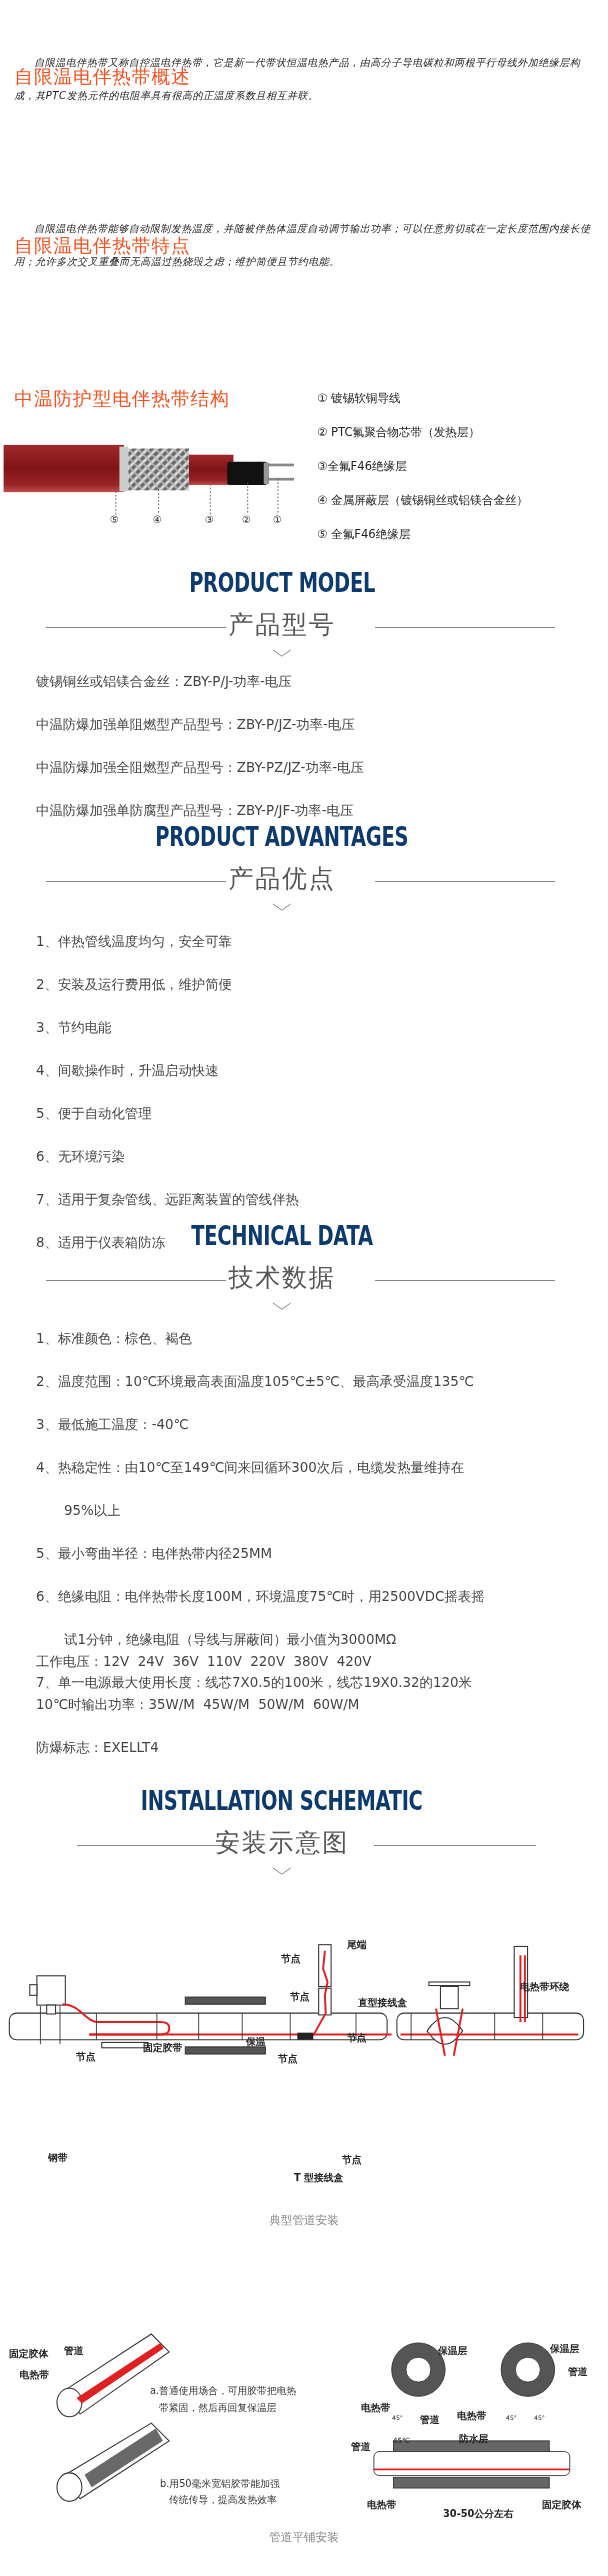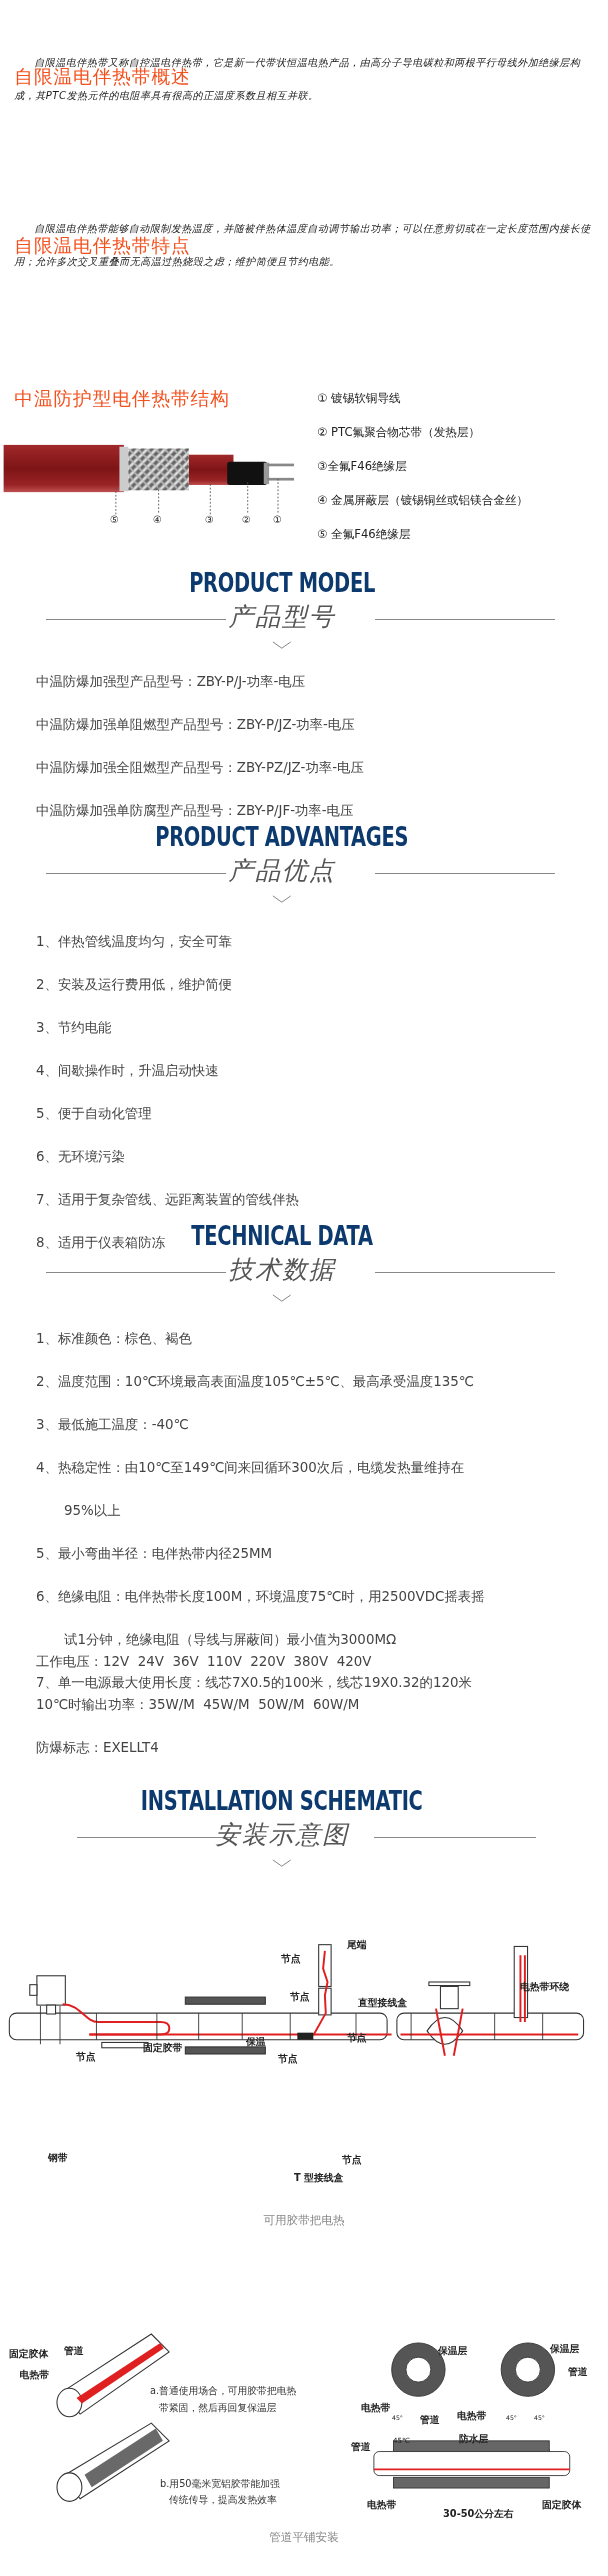--- a/index.html
+++ b/index.html
@@ -13,21 +13,21 @@
   .para { position: absolute; left: 14.3px; width: 583px; font-size: 10px; line-height: 33px; color: #1a1a1a; text-indent: 2em; letter-spacing: 0.5px; font-style: italic; }
 
   
   .cable-wrap { position: absolute; left: 0; top: 436px; width: 303px; height: 98px; }
   .cable-legend { position: absolute; left: 317px; top: 389px; font-size: 11.6px; color: #222; }
   .cable-legend div { height: 34px; line-height: 18px; }
 
   
   .head { position: absolute; left: 0; width: 564px; text-align: center; }
   .head .en { font-family: "DejaVu Sans", "Liberation Sans", sans-serif; font-weight: bold; color: #0c3a6e; font-size: 27px; letter-spacing: -0.4px; transform: scaleX(0.72); display: inline-block; }
-  .head .cn-row { position: relative; height: 36px; margin-top: 2px; font-style: italic; }
+  .head .cn-row { position: relative; height: 36px; margin-top: 10px; }
   .head .cn { position: absolute; left: 0; right: 0; top: 0; text-align: center; font-size: 25px; color: #555; font-weight: 200; letter-spacing: 1.8px; }
   .head .line { position: absolute; top: 18.7px; height: 0.9px; background: #888; }
   .head .chev { margin: 5.3px auto 0; width: 19.6px; height: 9px; }
 
   .list { position: absolute; left: 36px; font-size: 13.4px; color: #444; }
   .list div { height: 43px; line-height: 27px; }
 
   .models { position: absolute; left: 36px; font-size: 13.4px; color: #444; }
   .models div { height: 43px; line-height: 27px; }
 
@@ -106,21 +106,21 @@
     <div class="line" style="left:46px;width:180px;"></div>
     <div class="cn">产品型号</div>
     <div class="line" style="left:375px;width:180px;"></div>
   </div>
   <svg class="chev" viewBox="0 0 22 10">
       <path d="M1 1 L11 8 L21 1" stroke="#777" fill="none" stroke-width="1"></path>
     </svg>
 </div>
 
 <div class="models" style="top:668px;">
-  <div>中温防爆加强型产品型号：ZBY-P/J-功率-电压</div>
+  <div>镀锡铜丝或铝镁合金丝：ZBY-P/J-功率-电压</div>
   <div>中温防爆加强单阻燃型产品型号：ZBY-P/JZ-功率-电压</div>
   <div>中温防爆加强全阻燃型产品型号：ZBY-PZ/JZ-功率-电压</div>
   <div>中温防爆加强单防腐型产品型号：ZBY-P/JF-功率-电压</div>
 </div>
 
 <div class="head" style="top:821px;">
   <div class="en">PRODUCT ADVANTAGES</div>
   <div class="cn-row">
     <div class="line" style="left:46px;width:180px;"></div>
     <div class="cn">产品优点</div>
@@ -232,21 +232,21 @@
   <div class="diag-label" style="left:347px;top:90px;">节点</div>
   <div class="diag-label" style="left:520px;top:39px;">电热带环绕</div>
   <div class="diag-label" style="left:143px;top:100px;">固定胶带</div>
   <div class="diag-label" style="left:246px;top:94px;">保温</div>
   <div class="diag-label" style="left:76px;top:109px;">节点</div>
   <div class="diag-label" style="left:278px;top:111px;">节点</div>
   <div class="diag-label" style="left:48px;top:210px;">钢带</div>
   <div class="diag-label" style="left:342px;top:212px;">节点</div>
   <div class="diag-label" style="left:294px;top:230px;">T 型接线盒</div>
 </div>
-<div class="caption" style="top:2213px;">可用胶带把电热</div>
+<div class="caption" style="top:2213px;">典型管道安装</div>
 
 <div class="abs" style="left:0;top:2316px;width:583px;height:223px;">
   <svg width="608" height="223" viewBox="0 0 683 250">
     <g fill="#fff" stroke="#333" stroke-width="1.2">
       <path d="M70 85 L170 20 L190 40 L90 110 Z"></path>
       <ellipse cx="78" cy="97" rx="14" ry="16"></ellipse>
       <path d="M70 180 L170 120 L190 140 L90 205 Z"></path>
       <ellipse cx="78" cy="192" rx="14" ry="16"></ellipse>
     </g>
     <path d="M86 92 L180 30 L184 36 L92 98 Z" fill="#e02020"></path>

